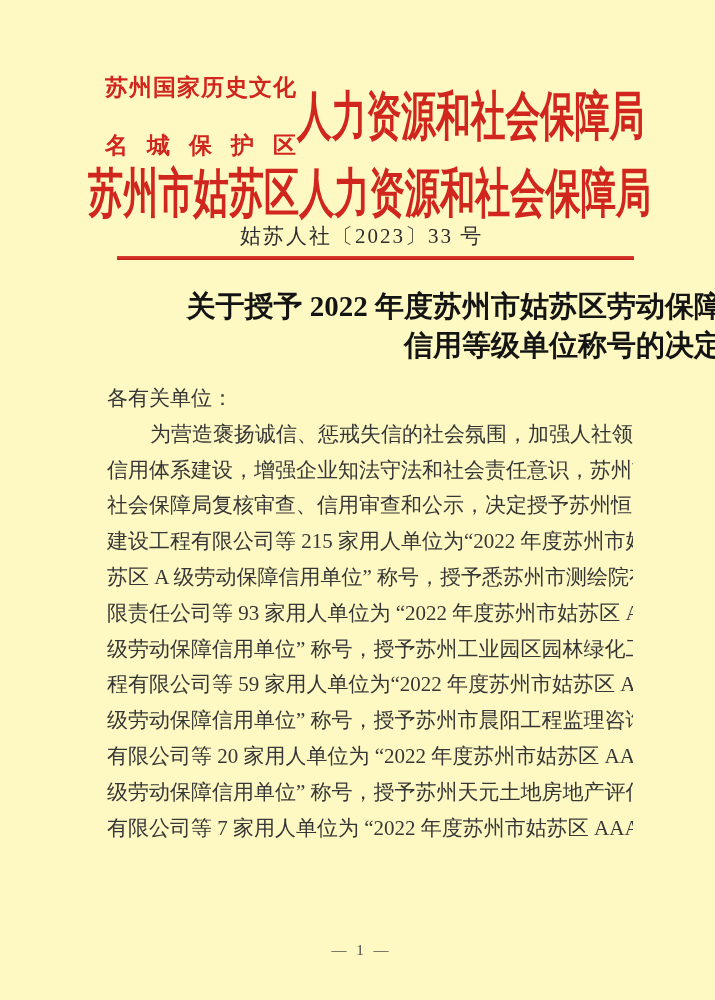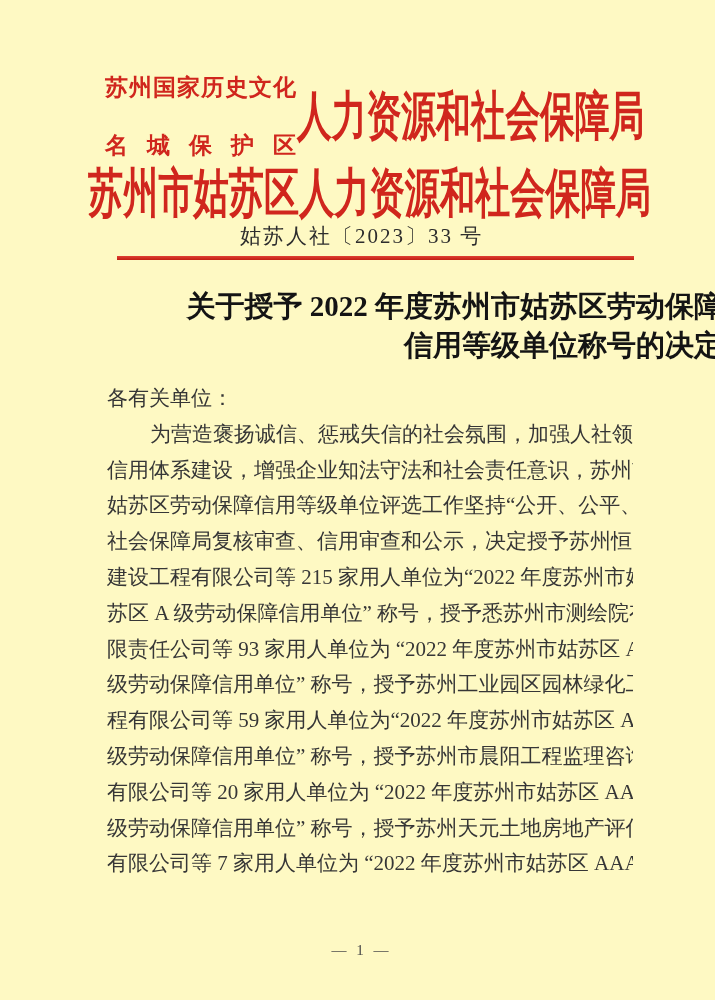--- a/index.html
+++ b/index.html
@@ -81,21 +81,20 @@
 
   <div class="doc-title">
     <div>关于授予 2022 年度苏州市姑苏区劳动保障</div>
     <div>信用等级单位称号的决定</div>
   </div>
 
   <div class="doc-body">
     <div class="body-line salutation">各有关单位：</div>
     <div class="body-line indent">为营造褒扬诚信、惩戒失信的社会氛围，加强人社领域</div>
     <div class="body-line">信用体系建设，增强企业知法守法和社会责任意识，苏州市</div>
-    <div class="body-line">姑苏区劳动保障信用等级单位评选工作坚持“公开、公平、</div>
     <div class="body-line">社会保障局复核审查、信用审查和公示，决定授予苏州恒昌</div>
     <div class="body-line">建设工程有限公司等 215 家用人单位为“2022 年度苏州市姑</div>
     <div class="body-line">苏区 A 级劳动保障信用单位” 称号，授予悉苏州市测绘院有</div>
     <div class="body-line">限责任公司等 93 家用人单位为 “2022 年度苏州市姑苏区 AA</div>
     <div class="body-line">级劳动保障信用单位” 称号，授予苏州工业园区园林绿化工</div>
     <div class="body-line">程有限公司等 59 家用人单位为“2022 年度苏州市姑苏区 AAA</div>
     <div class="body-line">级劳动保障信用单位” 称号，授予苏州市晨阳工程监理咨询</div>
     <div class="body-line">有限公司等 20 家用人单位为 “2022 年度苏州市姑苏区 AAAA</div>
     <div class="body-line">级劳动保障信用单位” 称号，授予苏州天元土地房地产评估</div>
     <div class="body-line">有限公司等 7 家用人单位为 “2022 年度苏州市姑苏区 AAAAA</div>

